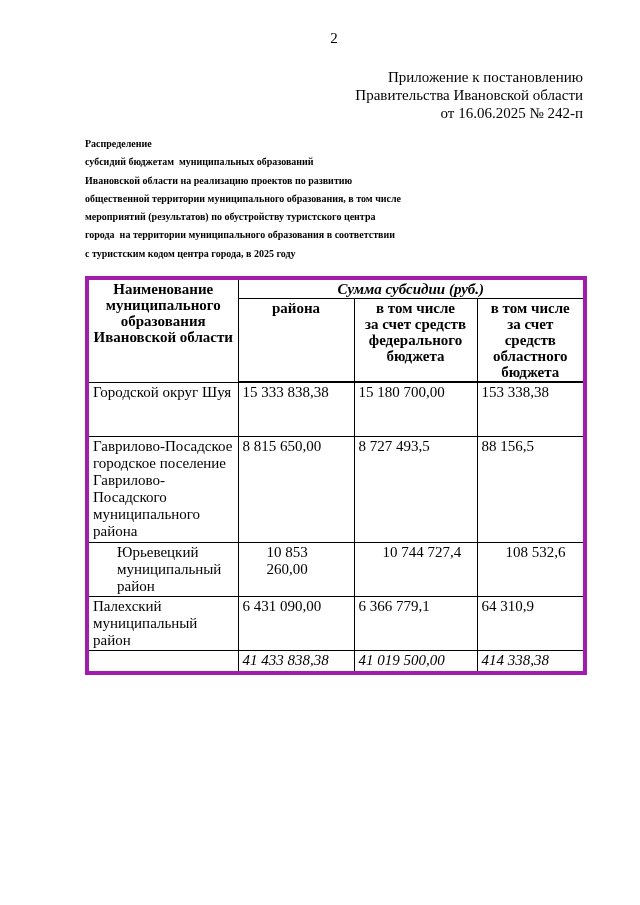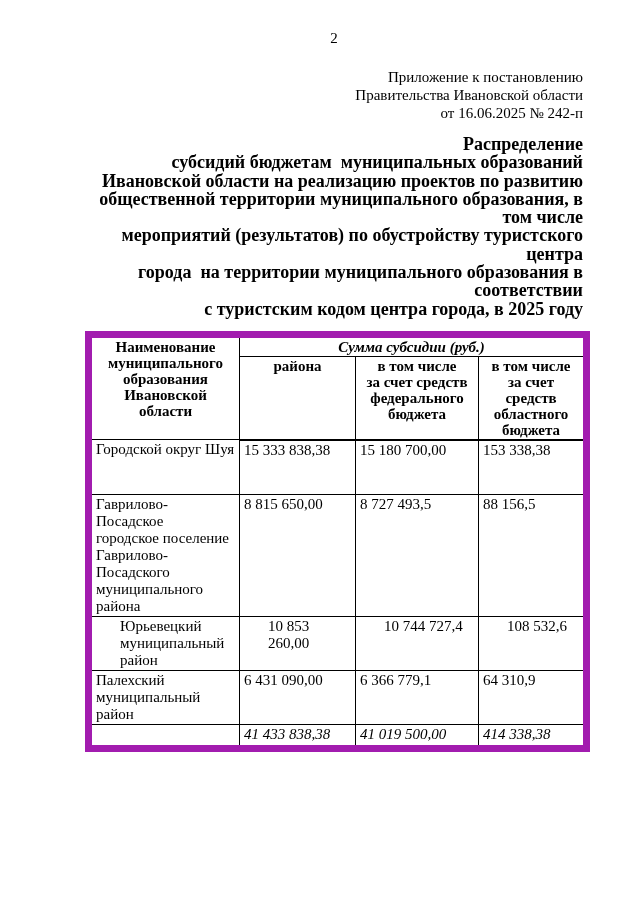--- a/index.html
+++ b/index.html
@@ -34,32 +34,32 @@
   }
   .ref-block {
     margin-top: 21px;
     text-align: right;
     font-size: 15px;
     line-height: 18px;
     white-space: pre-wrap;
   }
   .title-block {
     margin-top: 13px;
-    text-align: right;
+    text-align: left;
     font-weight: bold;
-    font-size: 18px;
+    font-size: 10px;
     line-height: 18.3px;
     white-space: pre-wrap;
   }
   table.subsidy {
     border-collapse: collapse;
     table-layout: fixed;
     width: 498px;
     margin-top: 13px;
-    border: 7px solid #a21caf;
+    border: 4px solid #a21caf;
   }
   table.subsidy th,
   table.subsidy td {
     border: 1px solid #000;
     vertical-align: top;
     font-size: 15px;
     padding: 1px 4px;
     overflow: hidden;
   }
   table.subsidy th {

